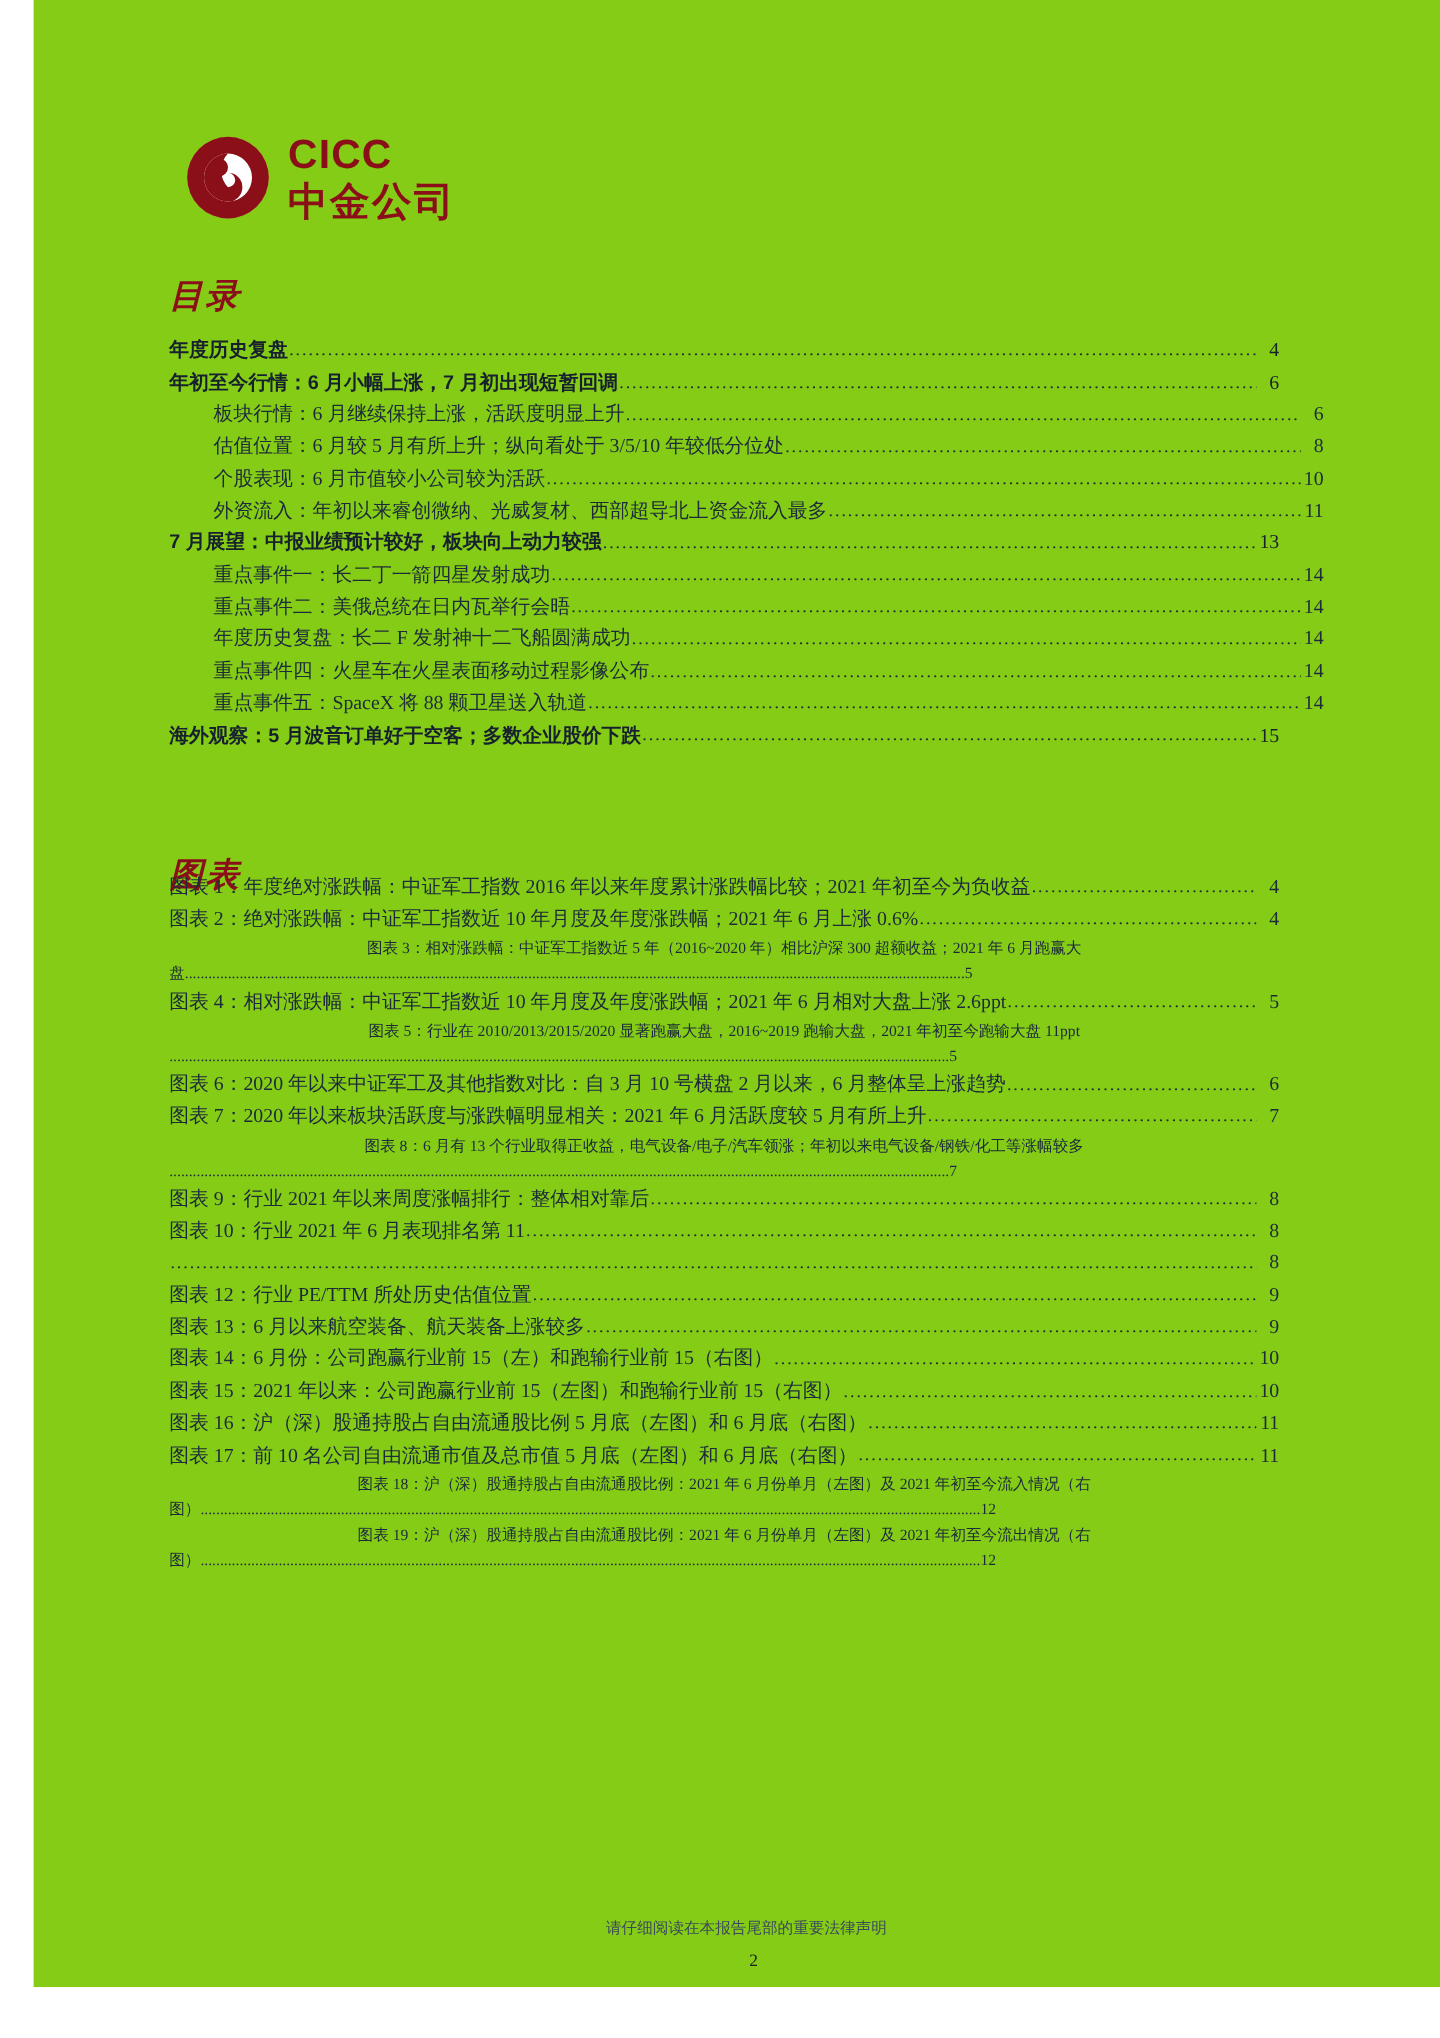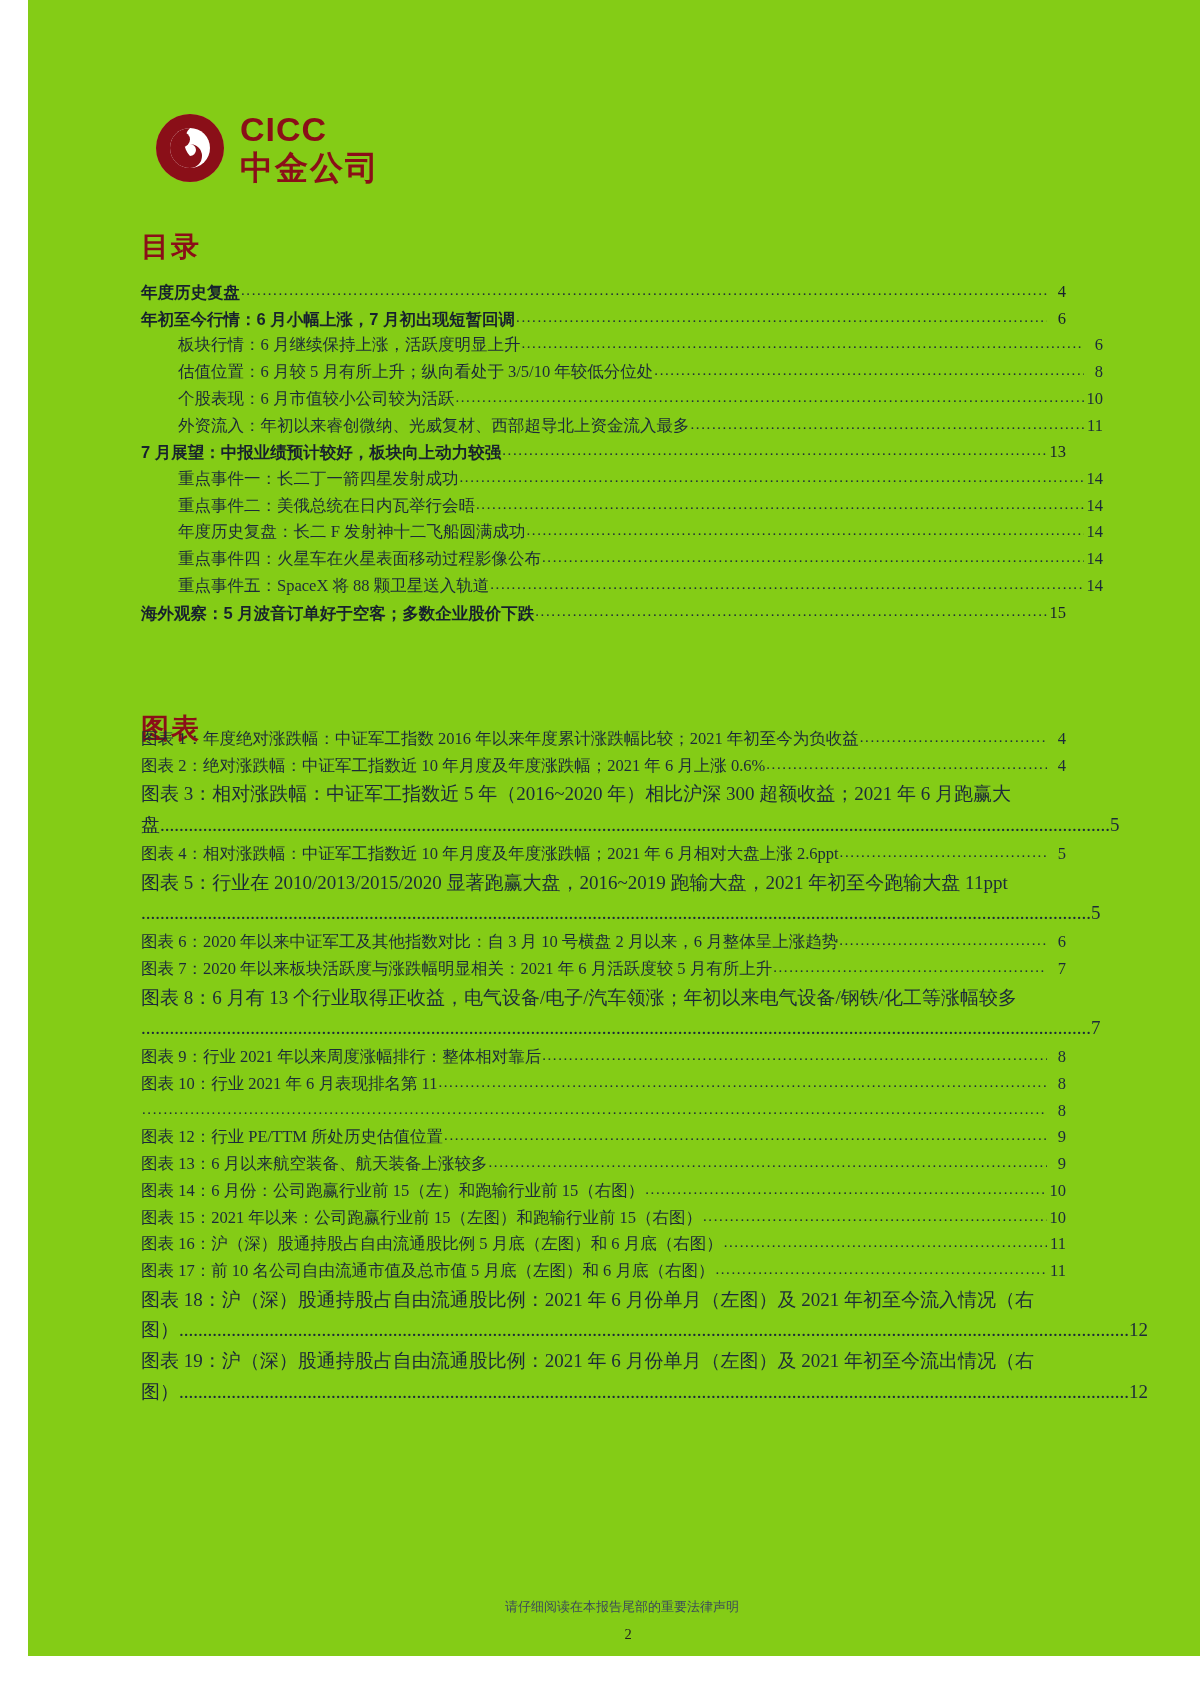--- a/index.html
+++ b/index.html
@@ -55,36 +55,37 @@
 
   
   .sec-heading {
     position: absolute;
     left: 113px;
     font-family: "Liberation Sans", sans-serif;
     font-weight: bold;
     font-size: 28px;
     color: #8a0f18;
     letter-spacing: 2px;
+    font-style: italic;
   }
   #toc-heading { top: 228px; }
   #exhibit-heading { top: 710px; }
 
   
   .toc-list {
     position: absolute;
     left: 113px;
     width: 925px;
   }
   #toc-list { top: 279px; }
   #exhibit-list { top: 726px; }
 
   .toc-row {
     display: flex;
-    align-items: flex-start;
+    align-items: flex-end;
     font-size: 16.5px;
     color: #1c2a3a;
     line-height: 1.62;
     width: 100%;
   }
   .toc-row .lbl {
     white-space: nowrap;
     flex: 0 0 auto;
   }
   .toc-row .leader {
@@ -110,24 +111,25 @@
   .lvl1 { color: #17212e; }
   .lvl2 { padding-left: 37px; }
   .lvl2 > .lbl { font-weight: normal; }
 
   
   .ex-row { font-size: 16.5px; }
   .ex-row .lbl { white-space: normal; }
 
   
   .ex-wrap {
-    font-size: 19px;
+    font-size: 13px;
     color: #1c2a3a;
     line-height: 1.62;
     width: 100%;
+    text-align: center;
   }
   .ex-wrap .line1 { display: block; }
   .ex-wrap .line2 {
     display: flex;
     align-items: flex-end;
     width: 100%;
   }
 
   
   .footer-note {

